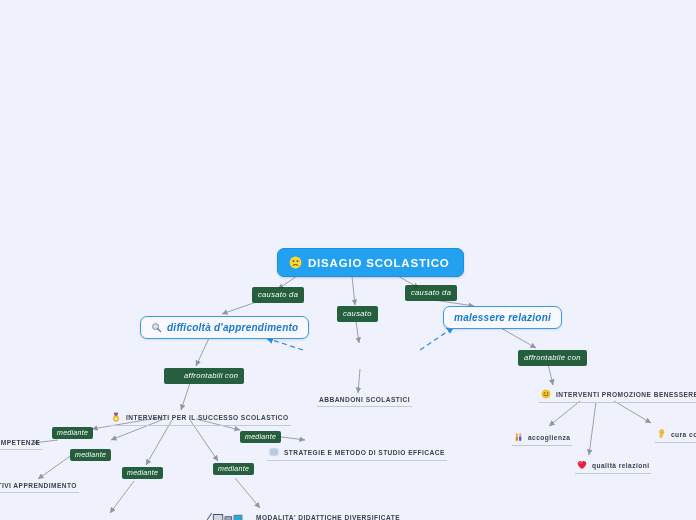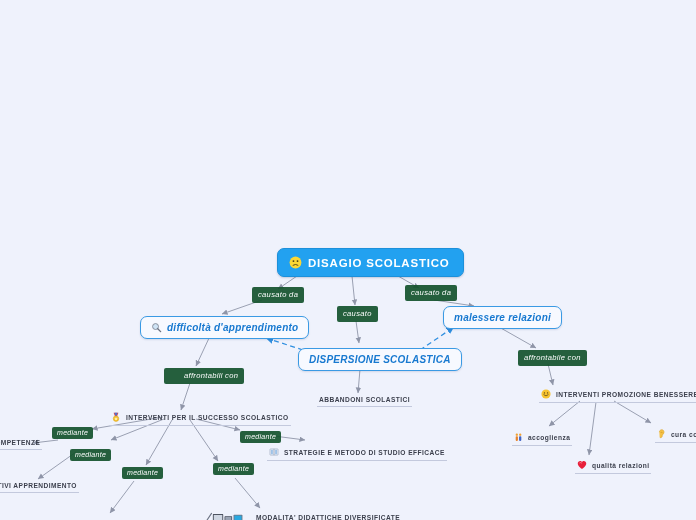--- a/index.html
+++ b/index.html
@@ -190,23 +190,20 @@
         <path d="M9.8 9.8 L14 14" stroke="#6a7180" stroke-width="2" stroke-linecap="round"></path>
       </svg>
     </span>
     <span class="label">difficoltà d'apprendimento</span>
   </div>
 
   <div class="node-box" style="left:443px; top:306px;">
     <span class="label">malessere relazioni</span>
   </div>
 
-  <div class="node-box" style="left:298px; top:348px;">
-    <span class="label">DISPERSIONE SCOLASTICA</span>
-  </div>
 
   <div class="node-text" style="left:317px; top:395px;">
     <span class="label">ABBANDONI SCOLASTICI</span>
   </div>
 
   <div class="node-text" style="left:109px; top:411px;">
     <span class="ico">
       <svg width="10" height="10" viewBox="0 0 16 16">
         <path d="M4.2 1 L6.4 7 L9.6 7 L11.8 1 Z" fill="#d64d4d"></path>
         <path d="M5.6 1 L7.2 6 L8.8 6 L10.4 1 Z" fill="#4f6fd4"></path>

